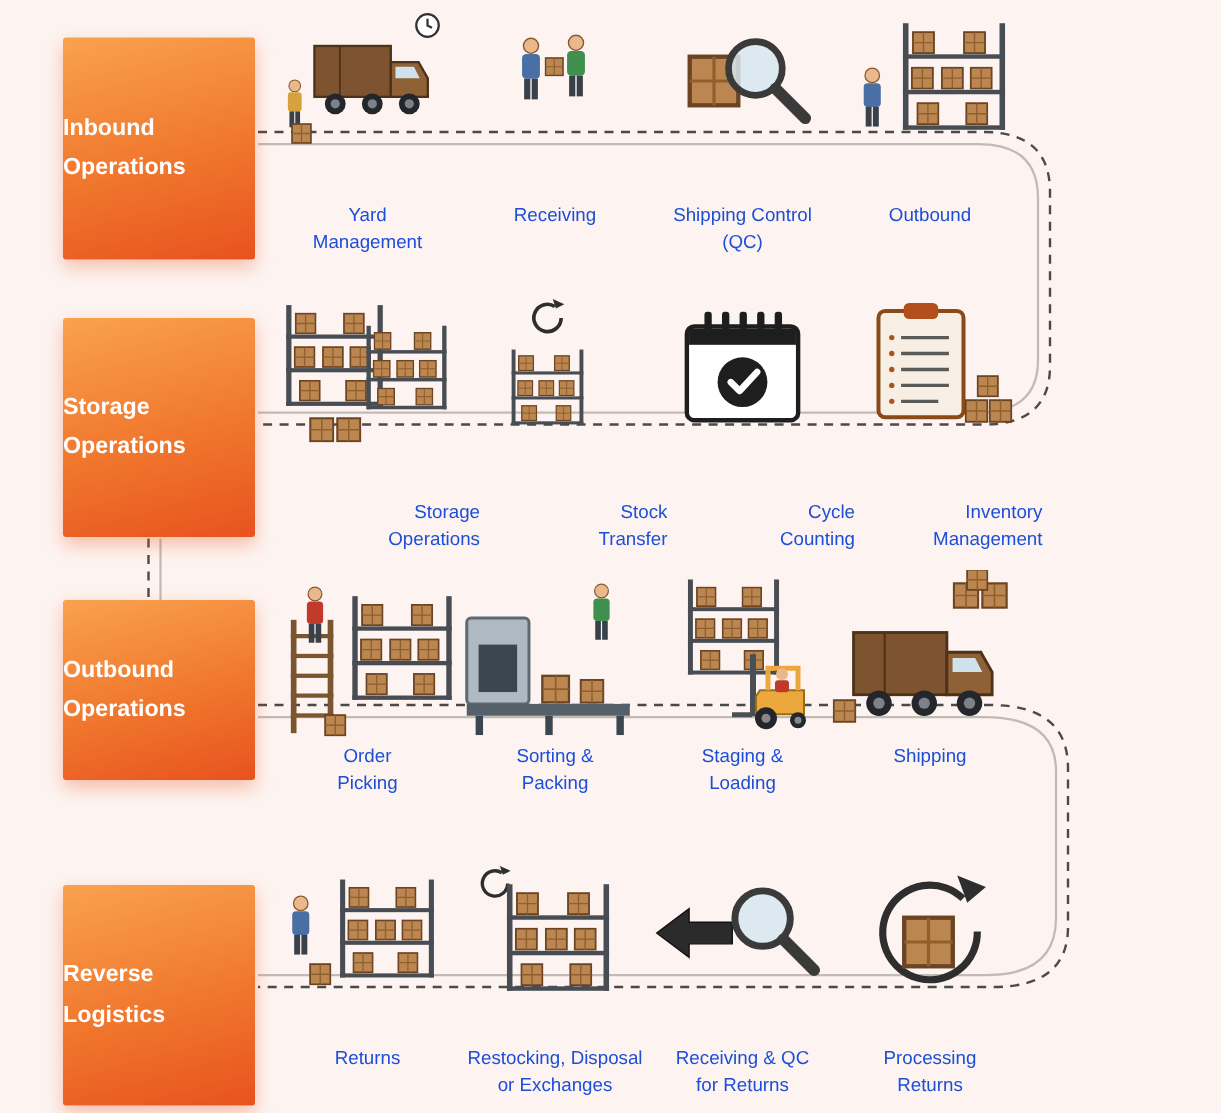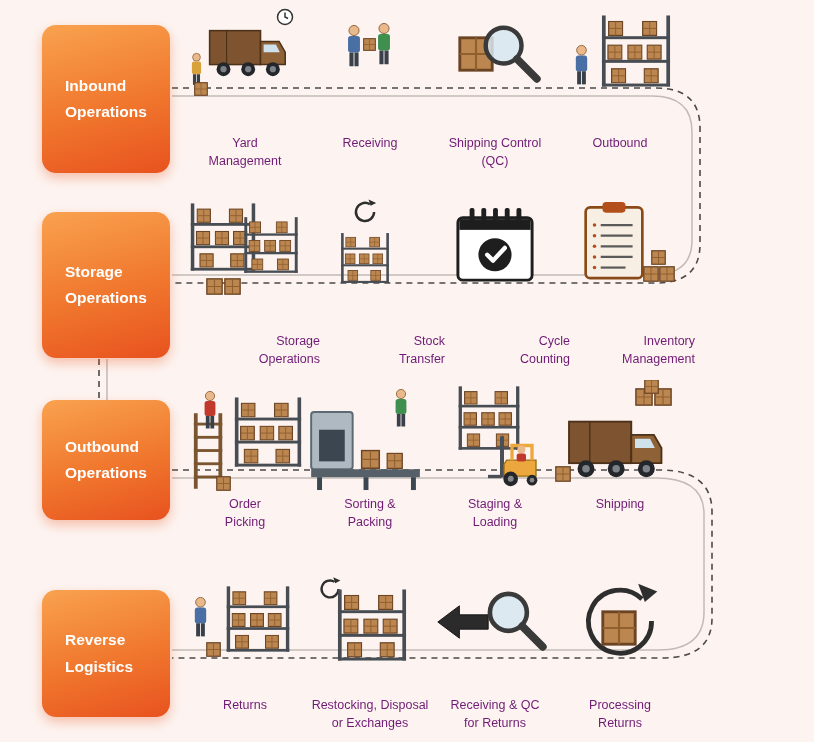--- a/index.html
+++ b/index.html
@@ -6,32 +6,32 @@
   .canvas{
     position:relative;width:814px;height:742px;overflow:hidden;
     background:#fdf4f1;
     font-family:"Liberation Sans", sans-serif;
   }
   .road{position:absolute;top:0;left:0;z-index:0;}
   .road .dash{fill:none;stroke:#4a4a4a;stroke-width:1.6;stroke-dasharray:6 5;}
   .road .solid{fill:none;stroke:#c2bab5;stroke-width:1.5;}
   .op-box{
     position:absolute;left:42px;width:128px;z-index:2;
-    border-radius:14px;box-sizing:border-box;
+    border-radius:2px;box-sizing:border-box;
     background:linear-gradient(165deg,#f9a24f 0%,#f0772d 55%,#e8521f 100%);
     box-shadow:0 5px 12px rgba(232,90,35,.35);
     color:#fff;font-weight:bold;font-size:15.5px;line-height:1.7;
-    display:flex;align-items:center;padding-left:23px;
+    display:flex;align-items:center;
   }
   .steps{position:absolute;left:182px;width:500px;display:flex;z-index:1;}
   .step{width:125px;display:flex;flex-direction:column;align-items:center;}
   .icon-wrap{display:flex;align-items:flex-end;justify-content:center;height:100px;}
   .r3 .icon-wrap{height:115px;}
   .step-label{
-    white-space:pre-line;text-align:center;color:#701a75;
+    white-space:pre-line;text-align:center;color:#1d4ed8;
     font-size:12.5px;line-height:1.45;width:150px;margin-left:-12px;margin-right:-13px;
   }
   .r1 .step-label{margin-top:26px;}
   .r2 .step-label{margin-top:34px;text-align:right;}
   .r3 .step-label{}
   .r4 .step-label{margin-top:20px;}
 </style>
 </head>
 <body>
 
@@ -164,21 +164,21 @@
 
   <div class="op-box" style="top:25px;height:148px">
     <span>Inbound Operations</span>
   </div>
   <div class="op-box" style="top:212px;height:146px">
     <span>Storage Operations</span>
   </div>
   <div class="op-box" style="top:400px;height:120px">
     <span>Outbound Operations</span>
   </div>
-  <div class="op-box" style="top:590px;height:127px">
+  <div class="op-box" style="top:590px;height:147px">
     <span>Reverse Logistics</span>
   </div>
 
   <div class="steps r1" style="top:8px">
     <div class="step">
       <div class="icon-wrap">
         <svg width="130" height="100" viewBox="0 0 130 100">
           <use href="#clock" x="96" y="0" width="18" height="18"></use>
           <use href="#truck" x="28" y="18" width="85" height="54"></use>
           <use href="#person" x="8" y="44" width="17" height="36" style="color:#d7a23c"></use>

